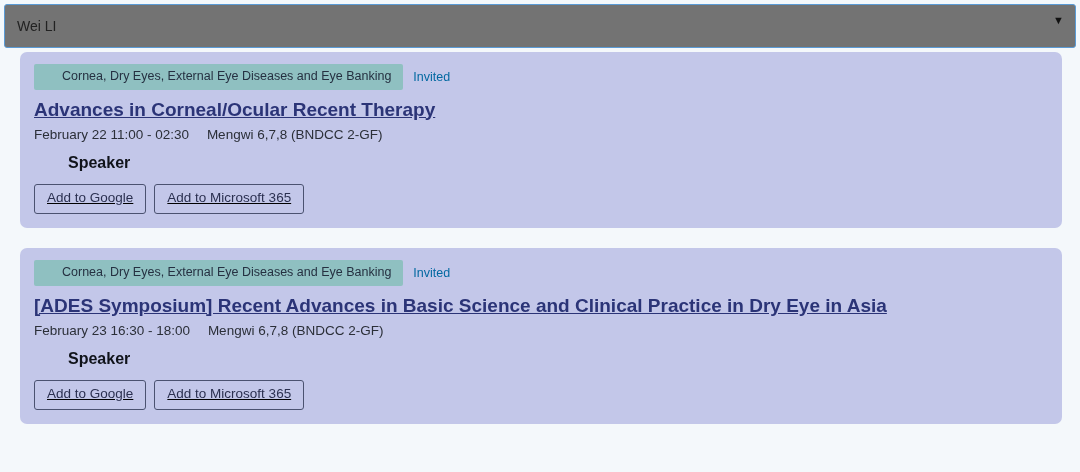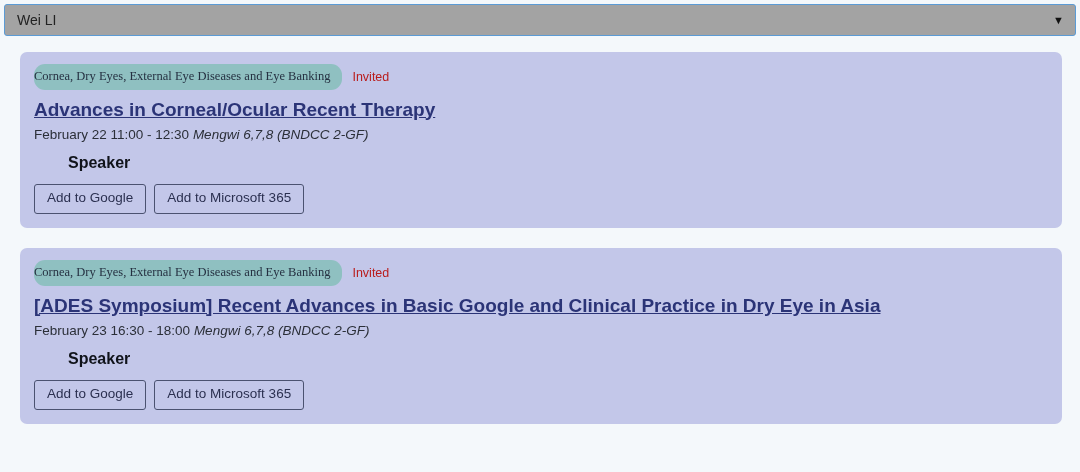--- a/index.html
+++ b/index.html
@@ -15,23 +15,23 @@
   }
 
   
   .select-wrap {
     position: relative;
     margin: 4px 4px 0 4px;
     height: 32px;
   }
   .speaker-select {
     width: 100%;
-    height: 32px;
+    height: 44px;
     box-sizing: border-box;
-    background: #a3a3a3;
+    background: #737373;
     border: 1px solid #5b9bd5;
     border-radius: 3px;
     padding: 0 28px 0 12px;
     font-family: "Liberation Sans", sans-serif;
     font-size: 14px;
     color: #222222;
     line-height: 30px;
     appearance: none;
     -webkit-appearance: none;
     -moz-appearance: none;
@@ -66,49 +66,48 @@
     align-items: center;
     gap: 10px;
     margin-bottom: 6px;
   }
   .topic-badge {
     display: inline-block;
     background: #8fc0c1;
     color: #253041;
     font-size: 12.5px;
     line-height: 1;
-    padding: 6px 12px 7px 0;
-    border-radius: 11px;
+    padding: 6px 12px 7px 28px;
+    border-radius: 2px;
     white-space: nowrap;
-    font-family: Liberation Serif, serif;
   }
   .invited-label {
     font-size: 12.5px;
-    color: #b91c1c;
+    color: #0369a1;
     white-space: nowrap;
   }
 
   .session-title {
     display: inline-block;
     color: #2b3477;
     font-size: 19px;
     font-weight: bold;
     text-decoration: underline;
     margin: 2px 0 6px 0;
     cursor: pointer;
     line-height: 1.25;
   }
 
   .when-where {
     font-size: 13.5px;
     color: #2b2f38;
     margin-bottom: 12px;
   }
   .when-where .venue {
-    font-style: italic;
+    margin-left: 14px;
   }
 
   .talk-row {
     display: flex;
     align-items: baseline;
     margin-bottom: 12px;
   }
   .talk-title {
     font-size: 14.5px;
     color: #22262e;
@@ -117,20 +116,21 @@
     font-size: 16px;
     font-weight: bold;
     color: #10131a;
     margin-left: 34px;
     white-space: nowrap;
   }
 
   .cal-buttons {
     display: flex;
     gap: 8px;
+    text-decoration: underline;
   }
   .cal-btn {
     background: transparent;
     border: 1px solid #4b5270;
     border-radius: 3px;
     color: #2b3050;
     font-family: "Liberation Sans", sans-serif;
     font-size: 13.5px;
     padding: 6px 12px 7px 12px;
     cursor: pointer;
@@ -149,38 +149,38 @@
 
 <div class="session-list">
 
   <div class="session-card">
     <div class="meta-row">
       <span class="topic-badge">Cornea, Dry Eyes, External Eye Diseases and Eye Banking</span>
       <span class="invited-label">Invited</span>
     </div>
     <a class="session-title">Advances in Corneal/Ocular Recent Therapy</a>
     <div class="when-where">
-      <span>February 22 11:00 - 12:30</span>
+      <span>February 22 11:00 - 02:30</span>
       <span class="venue">Mengwi 6,7,8 (BNDCC 2-GF)</span>
     </div>
     <div class="talk-row">
       <span class="talk-role">Speaker</span>
     </div>
     <div class="cal-buttons">
       <button class="cal-btn">Add to Google</button>
       <button class="cal-btn">Add to Microsoft 365</button>
     </div>
   </div>
 
   <div class="session-card">
     <div class="meta-row">
       <span class="topic-badge">Cornea, Dry Eyes, External Eye Diseases and Eye Banking</span>
       <span class="invited-label">Invited</span>
     </div>
-    <a class="session-title">[ADES Symposium] Recent Advances in Basic Google and Clinical Practice in Dry Eye in Asia</a>
+    <a class="session-title">[ADES Symposium] Recent Advances in Basic Science and Clinical Practice in Dry Eye in Asia</a>
     <div class="when-where">
       <span>February 23 16:30 - 18:00</span>
       <span class="venue">Mengwi 6,7,8 (BNDCC 2-GF)</span>
     </div>
     <div class="talk-row">
       <span class="talk-role">Speaker</span>
     </div>
     <div class="cal-buttons">
       <button class="cal-btn">Add to Google</button>
       <button class="cal-btn">Add to Microsoft 365</button>

